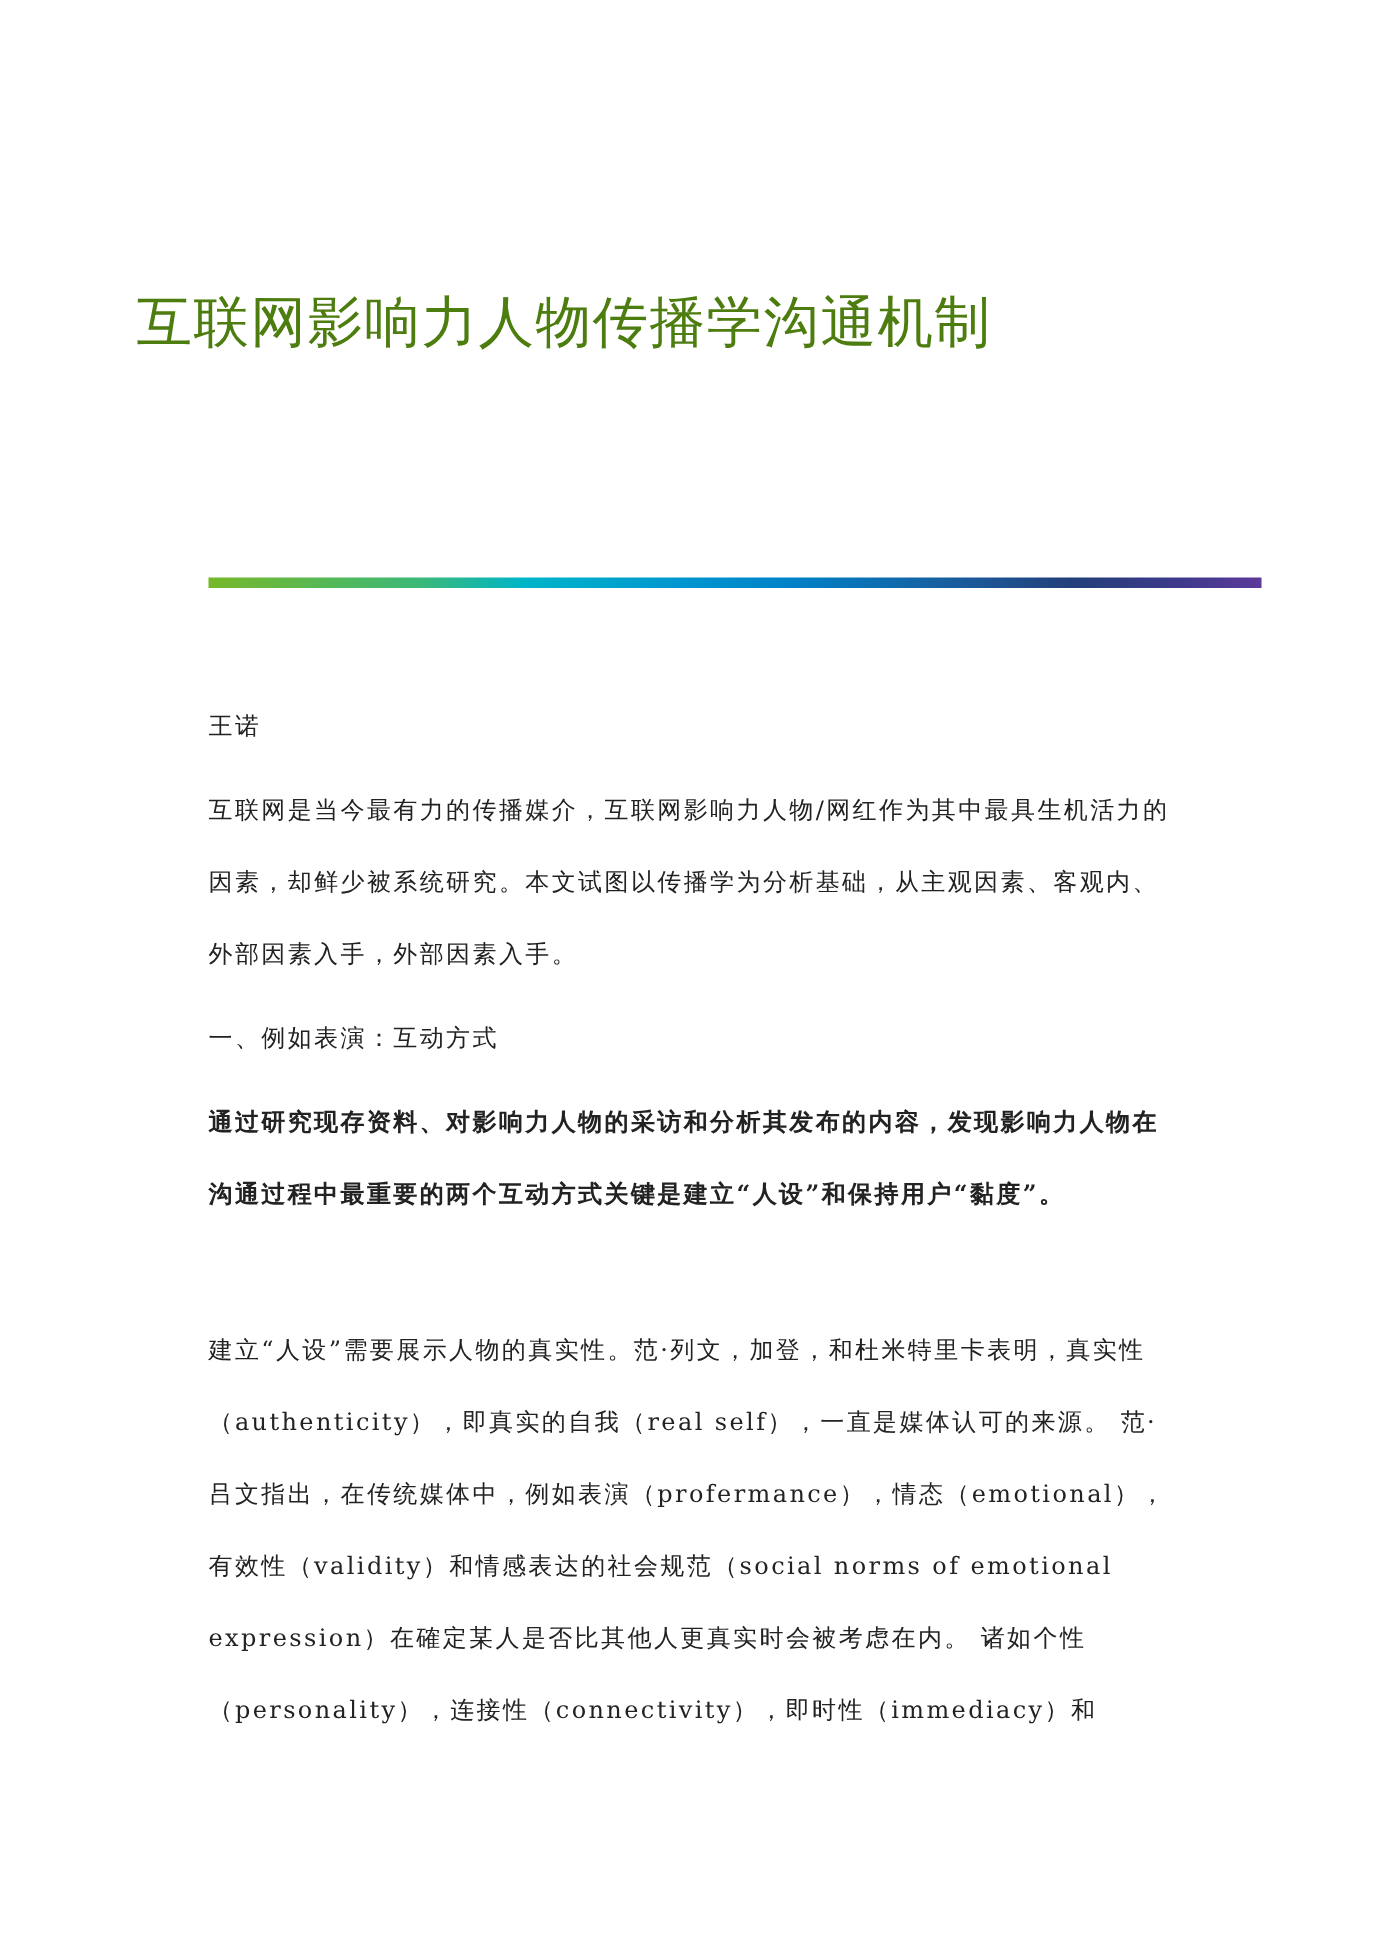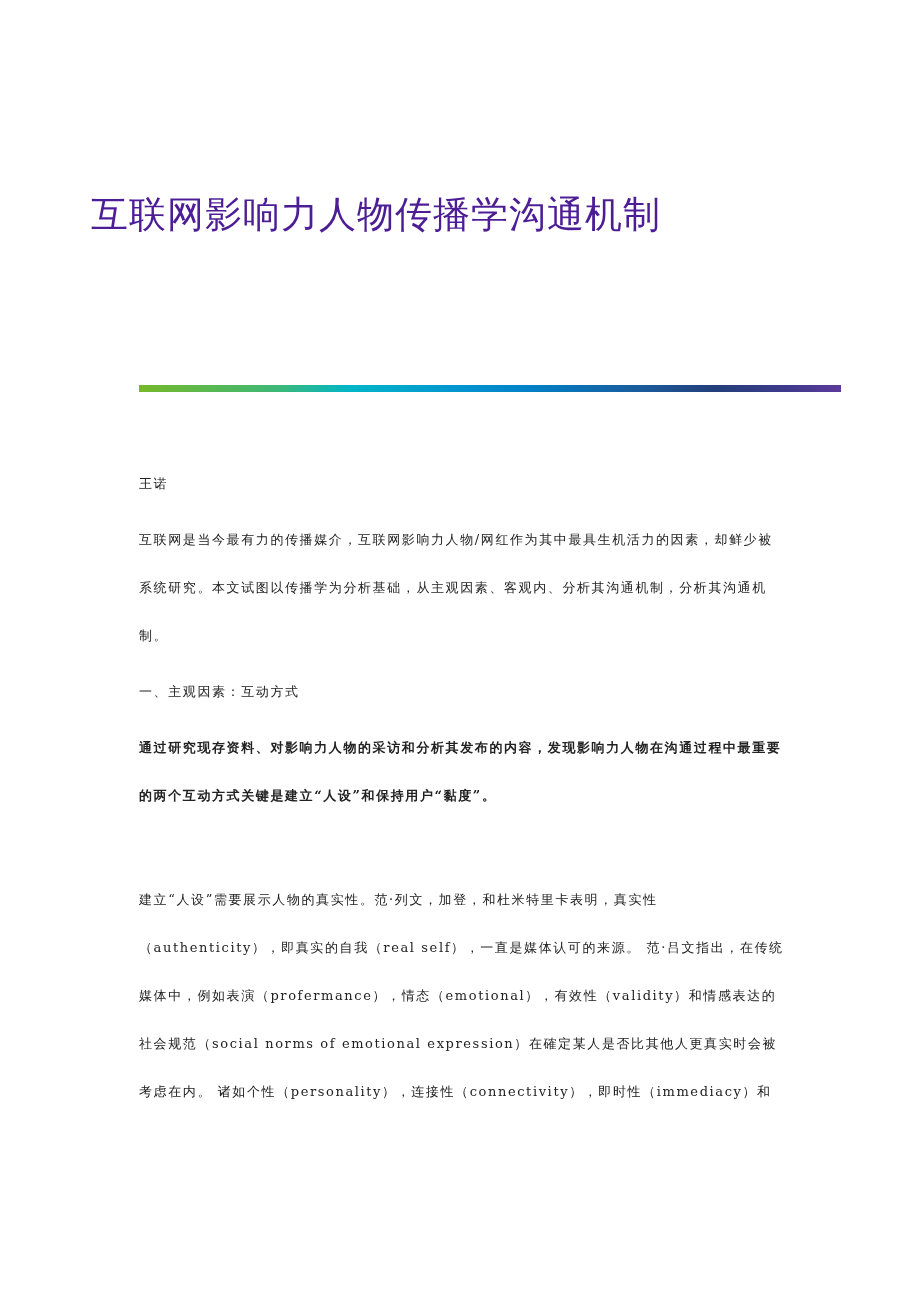--- a/index.html
+++ b/index.html
@@ -18,21 +18,21 @@
   .page-title {
     position: absolute;
     left: 0;
     width: 752px;
     top: 190px;
     text-align: center;
     font-size: 37px;
     line-height: 50px;
     font-weight: normal;
     letter-spacing: 1px;
-    color: #4c1d95;
+    color: #4d7c0f;
     margin: 0;
   }
   .title-rule {
     position: absolute;
     left: 139px;
     top: 385px;
     width: 702px;
     height: 7px;
     background: linear-gradient(to right,
       #76b82a 0%,
@@ -42,40 +42,40 @@
       #0082c8 55%,
       #1b5a9a 72%,
       #233f7a 82%,
       #3d3a8a 92%,
       #5d3a9b 100%);
   }
   .body-text {
     position: absolute;
     left: 139px;
     width: 645px;
-    font-size: 13px;
+    font-size: 16px;
     line-height: 48px;
     letter-spacing: 1.6px;
     color: #222;
     margin: 0;
   }
   .author { top: 460px; }
   .p1 { top: 516px; }
   .h1 { top: 668px; }
   .p2 { top: 724px; font-weight: bold; }
   .p3 { top: 876px; }
 </style>
 </head>
 <body>
 
 <h1 class="page-title">互联网影响力人物传播学沟通机制</h1>
 
 <div class="title-rule"></div>
 
 <p class="body-text author">王诺</p>
 
-<p class="body-text p1">互联网是当今最有力的传播媒介，互联网影响力人物/网红作为其中最具生机活力的因素，却鲜少被系统研究。本文试图以传播学为分析基础，从主观因素、客观内、分析其沟通机制，分析其沟通机制。</p>
+<p class="body-text p1">互联网是当今最有力的传播媒介，互联网影响力人物/网红作为其中最具生机活力的因素，却鲜少被系统研究。本文试图以传播学为分析基础，从主观因素、客观内、外部因素入手，外部因素入手。</p>
 
-<p class="body-text h1">一、主观因素：互动方式</p>
+<p class="body-text h1">一、例如表演：互动方式</p>
 
 <p class="body-text p2">通过研究现存资料、对影响力人物的采访和分析其发布的内容，发现影响力人物在沟通过程中最重要的两个互动方式关键是建立“人设”和保持用户“黏度”。</p>
 
 <p class="body-text p3">建立“人设”需要展示人物的真实性。范·列文，加登，和杜米特里卡表明，真实性（authenticity），即真实的自我（real self），一直是媒体认可的来源。 范·吕文指出，在传统媒体中，例如表演（profermance），情态（emotional），有效性（validity）和情感表达的社会规范（social norms of emotional expression）在確定某人是否比其他人更真实时会被考虑在内。 诸如个性（personality），连接性（connectivity），即时性（immediacy）和</p>
 
 </body></html>

